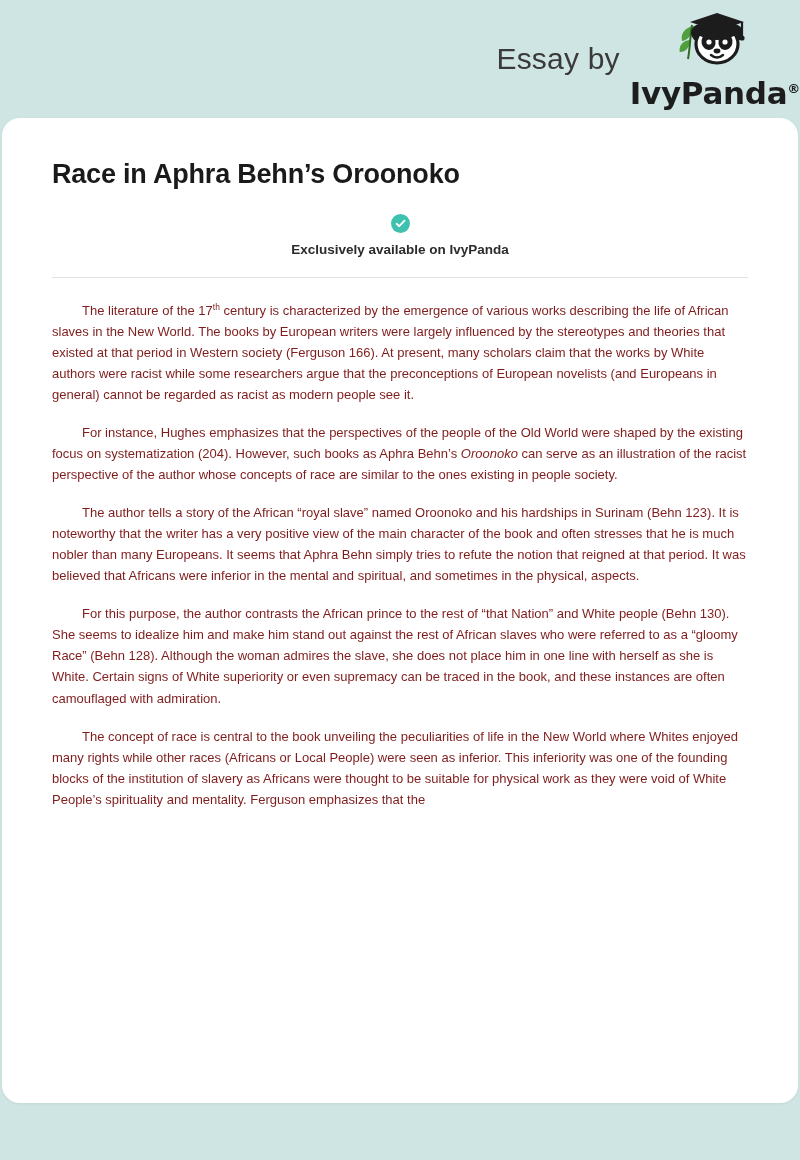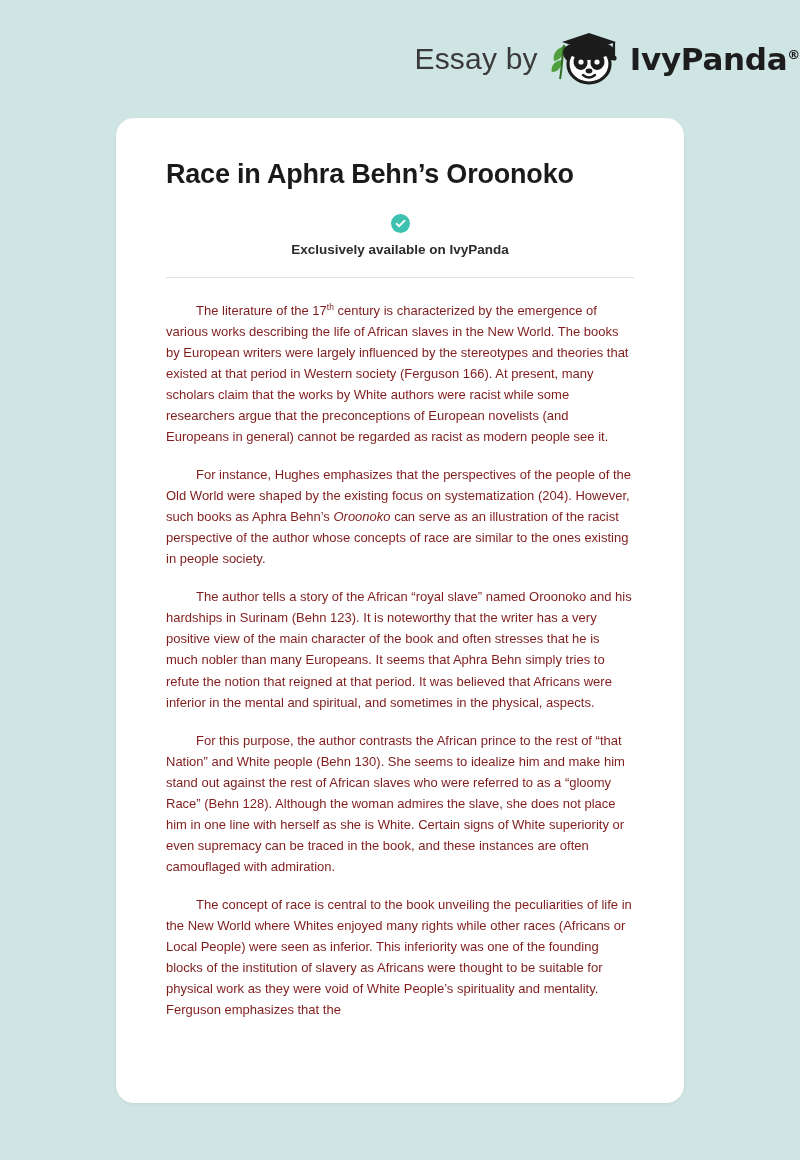--- a/index.html
+++ b/index.html
@@ -31,20 +31,21 @@
   .essay-by {
     font-size: 30px;
     color: #3a3a3a;
     letter-spacing: 0.2px;
     font-weight: 400;
   }
   .logo-wrap {
     display: flex;
     align-items: center;
     gap: 4px;
+    flex-direction: column;
   }
   .panda-mark {
     width: 78px;
     height: 64px;
     position: relative;
     display: block;
   }
   .brand-name {
     font-size: 31px;
     font-weight: 700;
@@ -56,21 +57,21 @@
   .brand-reg {
     font-size: 13px;
     vertical-align: super;
     font-weight: 700;
   }
 
   
   .doc-card {
     position: relative;
     margin: 0 auto;
-    width: 568px;
+    width: 796px;
     background: #ffffff;
     border-radius: 18px;
     padding: 40px 50px 50px 50px;
     box-shadow: 0 1px 3px rgba(0,0,0,0.06);
     min-height: 985px;
   }
   .doc-title {
     font-size: 27px;
     font-weight: 700;
     color: #1a1a1a;

